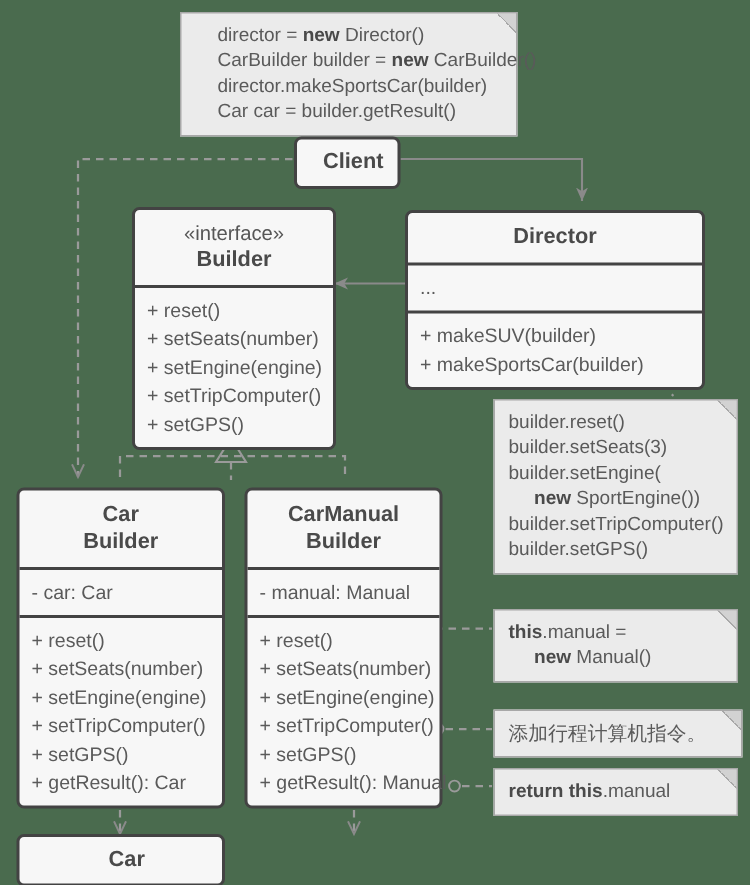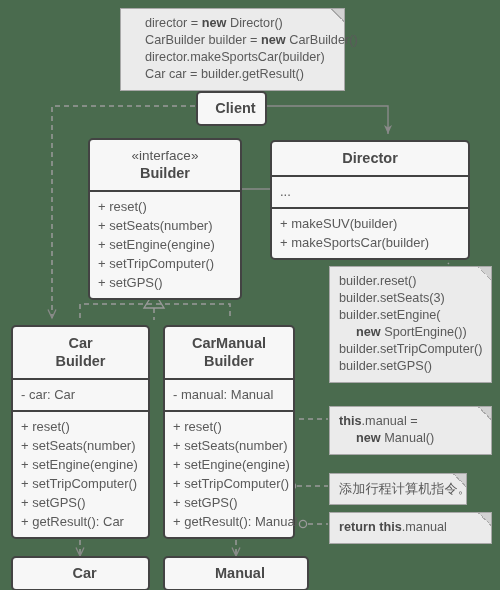--- a/index.html
+++ b/index.html
@@ -148,21 +148,21 @@
       <span>Car car = builder.getResult()</span>
     </div>
   </div>
 
   <div class="uml simple" style="left:196px; top:91px; width:71px;">
     <div class="sec">
       <div class="title">Client</div>
     </div>
   </div>
 
-  <div class="uml" style="left:88px; top:138px; width:154px;">
+  <div class="uml" style="left:88px; top:138px; width:136px;">
     <div class="sec">
       <div class="title">
         <span class="stereo">«interface»</span>
         <span class="tline">Builder</span>
       </div>
     </div>
     <div class="sec members">
       <div>+ reset()</div>
       <div>+ setSeats(number)</div>
       <div>+ setEngine(engine)</div>
@@ -239,37 +239,32 @@
   <div class="note" style="left:329px; top:406px; width:163px;">
     <span class="fold"></span>
     <div>
       <b>this</b><span>.manual =</span>
     </div>
     <div class="ind">
       <b>new</b><span> Manual()</span>
     </div>
   </div>
 
-  <div class="note cn" style="left:329px; top:473px; width:138px;">
+  <div class="note cn" style="left:329px; top:473px; width:166px;">
     <span class="fold"></span>
     <div>添加行程计算机指令。</div>
   </div>
 
   <div class="note" style="left:329px; top:512px; width:163px;">
     <span class="fold"></span>
     <div>
       <b>return this</b><span>.manual</span>
     </div>
   </div>
 
   <div class="uml simple" style="left:11px; top:556px; width:139px;">
     <div class="sec">
       <div class="title">Car</div>
     </div>
   </div>
 
-  <div class="uml simple" style="left:163px; top:556px; width:146px;">
-    <div class="sec">
-      <div class="title">Manual</div>
-    </div>
-  </div>
 
 </div>
 
 </body></html>

